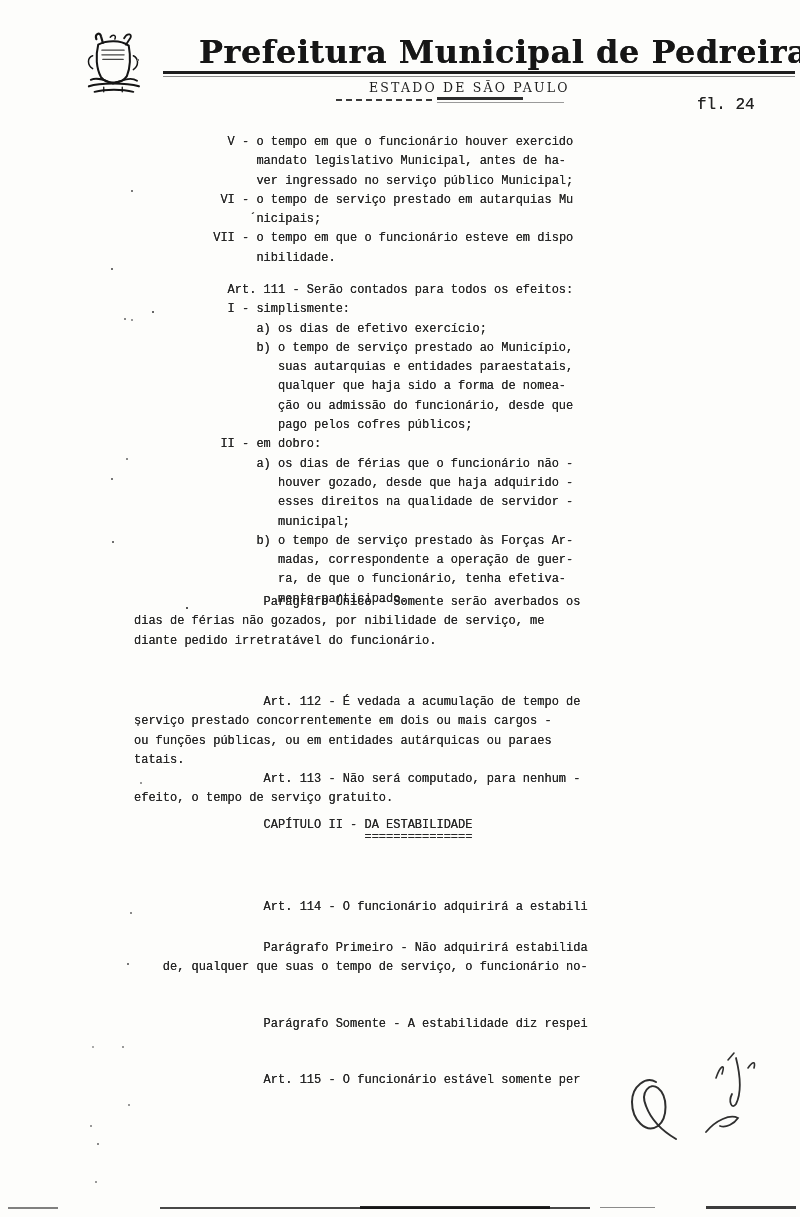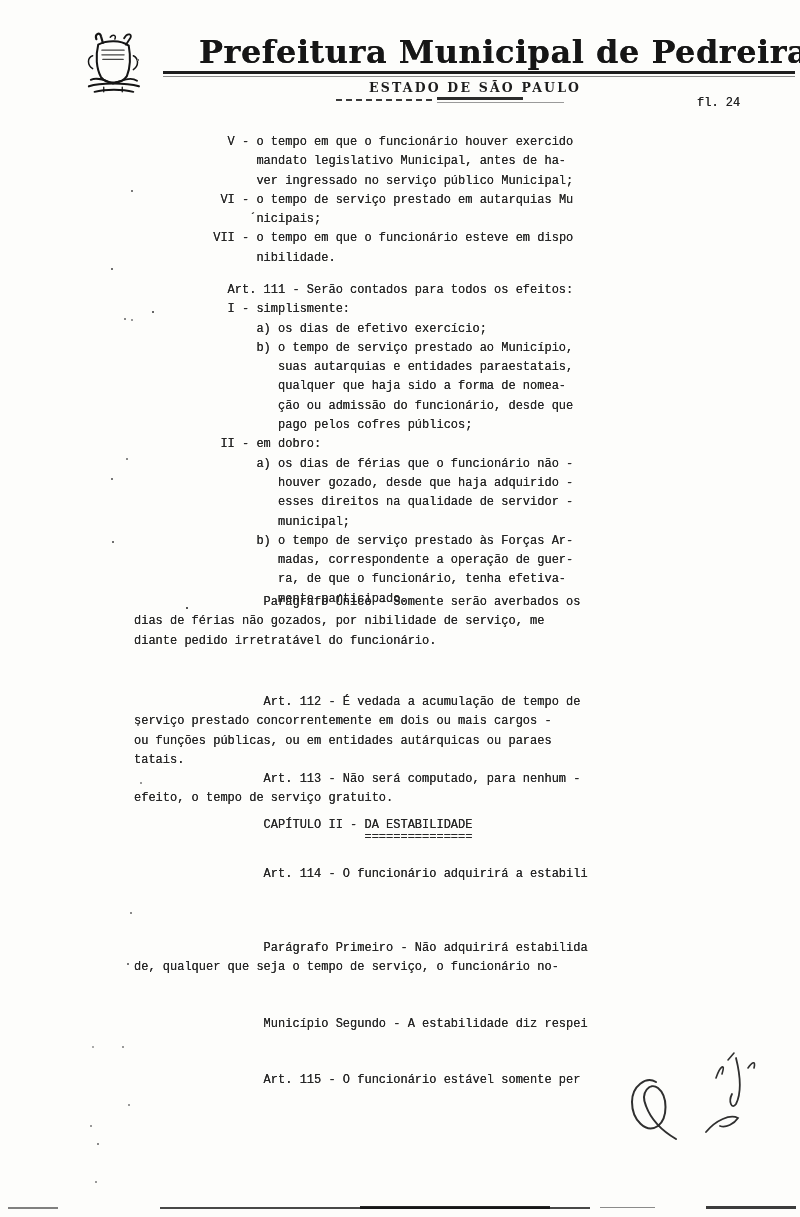--- a/index.html
+++ b/index.html
@@ -18,28 +18,28 @@
     letter-spacing:.5px;color:#161616;white-space:nowrap;
     text-shadow:0 0 .6px rgba(0,0,0,.75);
     margin-left:28px;
   }
   .title-rule{
     position:absolute;left:163px;top:71px;width:632px;height:2px;
     border-top:3px solid #1e1e1e;border-bottom:1px solid #8a8a8a;
   }
   .subtitle{
     position:absolute;left:369px;top:80px;
-    font-family:"DejaVu Serif", serif;font-weight:bold;font-size:12.5px;
+    font-family:"DejaVu Serif", serif;font-weight:normal;font-size:12.5px;
     letter-spacing:2.2px;color:#1d1d1d;white-space:nowrap;text-align:center;
   }
   .sub-u-dash{position:absolute;left:336px;top:99px;width:96px;border-top:2px dashed #3a3a3a;}
   .sub-u-solid{position:absolute;left:437px;top:97px;width:86px;height:3px;background:#2c2c2c;}
   .sub-u-thin{position:absolute;left:437px;top:102px;width:127px;border-top:1px solid #9a9a9a;}
   .folio{
-    position:absolute;left:697px;top:96px;font-size:12px;color:#222;
+    position:absolute;left:697px;top:96px;font-size:16px;color:#222;
     text-shadow:0 0 .5px rgba(0,0,0,.7);white-space:nowrap;
   }
 
   
   .doc{position:absolute;left:134px;top:0;width:640px;color:#262626;}
   .block{
     position:absolute;left:0;white-space:pre;font-size:12px;line-height:19.3px;
     text-shadow:0 0 .55px rgba(20,20,20,.85);
   }
   .line{white-space:pre;}
@@ -96,23 +96,23 @@
   <div class="sub-u-thin"></div>
 
   <div class="folio">fl. 24</div>
 
   <div class="doc">
       <div class="block" style="top: 133px;"><div class="line"><span>             V - o tempo em que o funcionário houver exercido</span></div><div class="line"><span>                 mandato legislativo Municipal, antes de ha-</span></div><div class="line"><span>                 ver ingressado no serviço público Municipal;</span></div><div class="line"><span>            VI - o tempo de serviço prestado em autarquias </span><span class="u">Mu</span></div><div class="line"><span>                ´nicipais;</span></div><div class="line"><span>           VII - o tempo em que o funcionário esteve em dis</span><span class="u">po</span></div><div class="line"><span>                 nibilidade.</span></div></div>
       <div class="block" style="top: 281px;"><div class="line"><span>             Art. 111 - Serão contados para todos os efeitos:</span></div><div class="line"><span>             I - simplismente:</span></div><div class="line"><span>                 a) os dias de efetivo exercício;</span></div><div class="line"><span>                 b) o tempo de serviço prestado ao Município,</span></div><div class="line"><span>                    suas autarquias e entidades paraestatais,</span></div><div class="line"><span>                    qualquer que haja sido a forma de nomea-</span></div><div class="line"><span>                    ção ou admissão do funcionário, desde que</span></div><div class="line"><span>                    pago pelos cofres públicos;</span></div><div class="line"><span>            II - em dobro:</span></div><div class="line"><span>                 a) os dias de férias que o funcionário não -</span></div><div class="line"><span>                    houver gozado, desde que haja adquirido -</span></div><div class="line"><span>                    esses direitos na qualidade de servidor -</span></div><div class="line"><span>                    municipal;</span></div><div class="line"><span>                 b) o tempo de serviço prestado às Forças Ar-</span></div><div class="line"><span>                    madas, correspondente a operação de guer-</span></div><div class="line"><span>                    ra, de que o funcionário, tenha efetiva-</span></div><div class="line"><span>                    mente participado.</span></div></div>
       <div class="block" style="top: 593px;"><div class="line"><span>                  Parágrafo Único - Somente serão averbados os</span></div><div class="line"><span>dias de férias não gozados, por nibilidade de serviço, </span><span class="u">me</span></div><div class="line"><span>diante pedido irretratável do funcionário.</span></div></div>
       <div class="block" style="top: 693px;"><div class="line"><span>                  Art. 112 - É vedada a acumulação de tempo de</span></div><div class="line"><span>serviço prestado concorrentemente em dois ou mais cargos -</span></div><div class="line"><span>ou funções públicas, ou em entidades autárquicas ou para</span><span class="u">es</span></div><div class="line"><span>tatais.</span></div><div class="line"><span>                  Art. 113 - Não será computado, para nenhum -</span></div><div class="line"><span>efeito, o tempo de serviço gratuito.</span></div></div>
       <div class="block" style="top: 816px;"><div class="line"><span>                  CAPÍTULO II - </span><span class="u">DA ESTABILIDADE</span></div><div class="line"><span>                                ===============</span></div></div>
-      <div class="block" style="top: 865px;"><div class="line"><span>                  Art. 114 - O funcionário adquirirá a estabi</span><span class="u">li</span></div></div>
-      <div class="block" style="top: 939px;"><div class="line"><span>                  Parágrafo Primeiro - Não adquirirá estabilid</span><span class="u">a</span></div><div class="line"><span>de, qualquer que seja o tempo de serviço, o funcionário no-</span></div></div>
-      <div class="block" style="top: 1015px;"><div class="line"><span>                  Município Segundo - A estabilidade diz resp</span><span class="u">ei</span></div></div>
+      <div class="block" style="top: 898px;"><div class="line"><span>                  Art. 114 - O funcionário adquirirá a estabi</span><span class="u">li</span></div></div>
+      <div class="block" style="top: 939px; text-align: right;"><div class="line"><span>                  Parágrafo Primeiro - Não adquirirá estabilid</span><span class="u">a</span></div><div class="line"><span>de, qualquer que suas o tempo de serviço, o funcionário no-</span></div></div>
+      <div class="block" style="top: 1015px;"><div class="line"><span>                  Parágrafo Somente - A estabilidade diz resp</span><span class="u">ei</span></div></div>
       <div class="block" style="top: 1071px;"><div class="line"><span>                  Art. 115 - O funcionário estável somente per</span></div></div>
     </div>
 
   <svg class="handwriting" viewBox="0 0 800 1217" fill="none" stroke="#2f2f2f" stroke-width="2" stroke-linecap="round">
     <path d="M656 1082 C646 1076 632 1086 632 1102 C632 1120 646 1134 658 1126 C668 1118 668 1096 658 1088 C650 1082 640 1092 646 1106 C652 1122 664 1132 676 1139"></path>
     <path d="M716 1078 C720 1066 726 1062 722 1074" stroke-width="1.6"></path>
     <path d="M728 1060 L734 1053" stroke-width="1.6"></path>
     <path d="M736 1058 C740 1074 742 1092 736 1104 C732 1110 728 1102 732 1094" stroke-width="1.8"></path>
     <path d="M748 1068 C752 1062 756 1060 754 1068" stroke-width="1.6"></path>
     <path d="M706 1132 C716 1120 730 1114 738 1118 C734 1124 726 1128 720 1126" stroke-width="1.8"></path>

